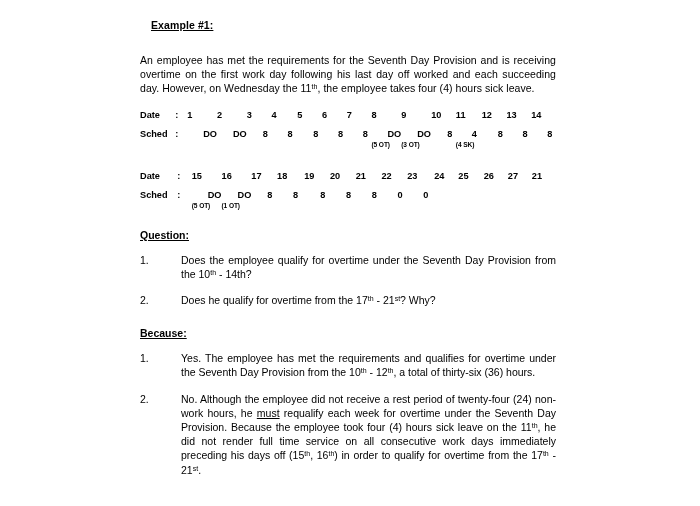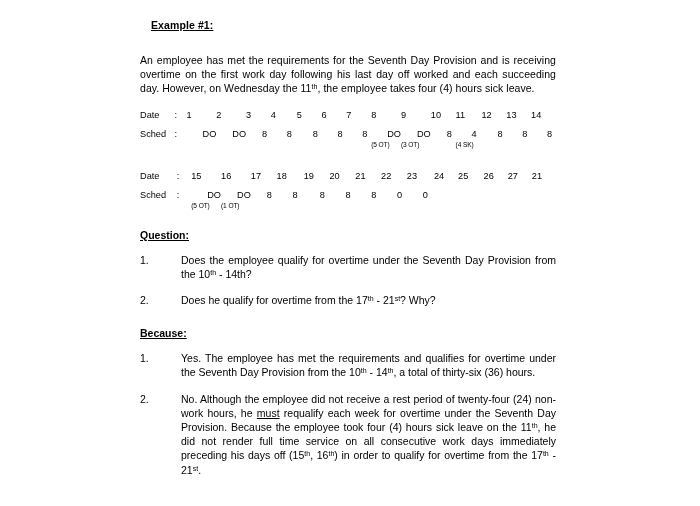--- a/index.html
+++ b/index.html
@@ -43,20 +43,21 @@
     line-height: 0;
   }
   .u { text-decoration: underline; }
 
   
   .sched-block { padding-top: 14px; }
   table.sched {
     border-collapse: collapse;
     font-size: 9.2px;
     table-layout: fixed;
+    font-weight: bold;
   }
   table.sched td {
     padding: 0;
     vertical-align: top;
     white-space: nowrap;
   }
   table.sched tr { height: 21px; }
   table.sched tr.tight { height: 19px; }
   .lbl-cell { width: 42px; }
   .colon-cell { width: 20px; }
@@ -202,21 +203,21 @@
       <div class="num">2.</div>
       <div class="numtext nojust"><span>Does he qualify for overtime from the 17</span><sup>th</sup><span> - 21</span><sup>st</sup><span>?  Why?</span></div>
     </div>
   </div>
 
   <div class="qa-section" style="padding-top:20px;">
     <div class="subhead">Because:</div>
 
     <div class="numitem">
       <div class="num">1.</div>
-      <div class="numtext"><span>Yes.  The employee has met the requirements and qualifies for overtime under the Seventh Day Provision from the 10</span><sup>th</sup><span> - 14</span><sup>th</sup><span>, a total of thirty-six (36) hours.</span></div>
+      <div class="numtext"><span>Yes.  The employee has met the requirements and qualifies for overtime under the Seventh Day Provision from the 10</span><sup>th</sup><span> - 12</span><sup>th</sup><span>, a total of thirty-six (36) hours.</span></div>
     </div>
 
     <div class="numitem">
       <div class="num">2.</div>
       <div class="numtext"><span>No.  Although the employee did not receive a rest period of twenty-four (24) non-work hours, he </span><span class="u">must</span><span> requalify each week for overtime under the Seventh Day Provision.  Because the employee took four (4) hours sick leave on the 11</span><sup>th</sup><span>, he did not render full time service on all consecutive work days immediately preceding his days off (15</span><sup>th</sup><span>, 16</span><sup>th</sup><span>) in order to qualify for overtime from the 17</span><sup>th</sup><span> - 21</span><sup>st</sup><span>.</span></div>
     </div>
   </div>
 
 </div>
 

